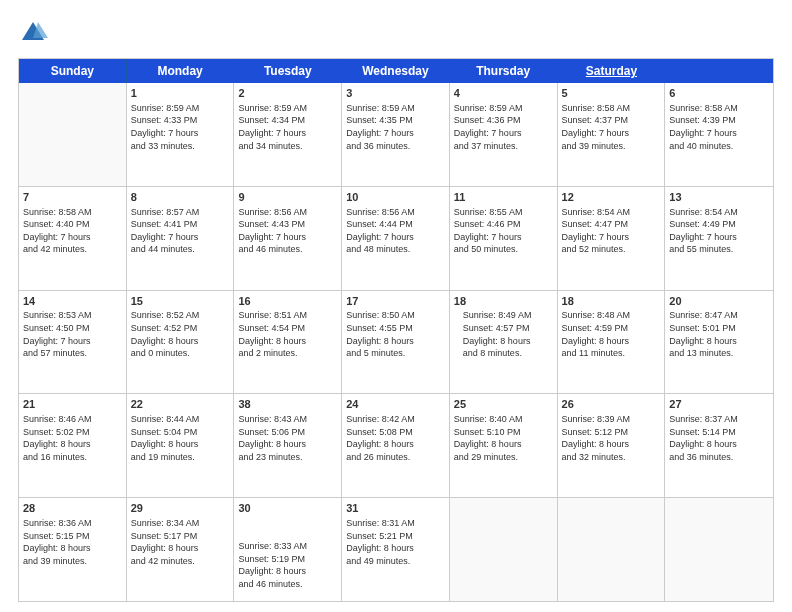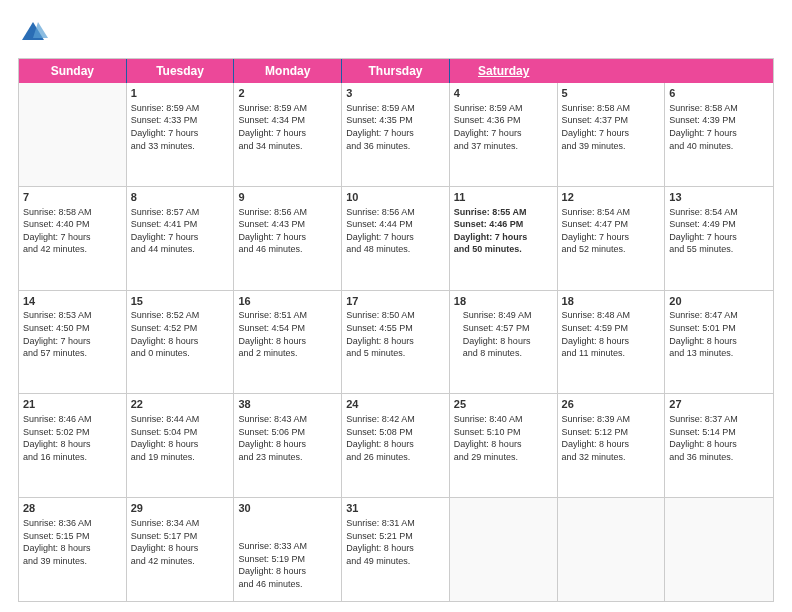--- a/index.html
+++ b/index.html
@@ -62,21 +62,21 @@
     }
     .calendar {
       flex: 1;
       display: flex;
       flex-direction: column;
       border: 1px solid #ccc;
     }
     .cal-header {
       display: grid;
       grid-template-columns: repeat(7, 1fr);
-      background: #ec4899;
+      background: #1d4ed8;
     }
     .cal-header-cell {
       color: #fff;
       font-size: 12px;
       font-weight: bold;
       text-align: center;
       padding: 5px 2px;
       border-right: 1px solid #1a5da5;
     }
     .cal-header-cell:last-child { border-right: none; text-decoration: underline; }
@@ -132,22 +132,23 @@
     </div>
     <div class="title-block">
       <div class="month-title"></div>
       <div class="location"></div>
     </div>
   </div>
 
   <div class="calendar">
     <div class="cal-header" id="cal-header">
         <div class="cal-header-cell">Sunday</div>
+        <div class="cal-header-cell">Monday</div>
         <div class="cal-header-cell">Tuesday</div>
-        <div class="cal-header-cell">Monday</div>
+        <div class="cal-header-cell">Wednesday</div>
         <div class="cal-header-cell">Thursday</div>
         <div class="cal-header-cell">Saturday</div>
       </div>
     <div class="cal-body" id="cal-body">
         <div class="cal-row">
           <div class="cal-cell empty"></div>
           <div class="cal-cell">
             <span class="day-num">1</span>
             <div class="cell-info" style="white-space: pre-line;">Sunrise: 8:59 AM
 Sunset: 4:33 PM
@@ -214,21 +215,21 @@
           </div>
           <div class="cal-cell">
             <span class="day-num">10</span>
             <div class="cell-info" style="white-space: pre-line;">Sunrise: 8:56 AM
 Sunset: 4:44 PM
 Daylight: 7 hours
 and 48 minutes.</div>
           </div>
           <div class="cal-cell">
             <span class="day-num">11</span>
-            <div class="cell-info" style="white-space: pre-line; font-weight: bold;">Sunrise: 8:55 AM
+            <div class="cell-info" style="white-space: pre-line;">Sunrise: 8:55 AM
 Sunset: 4:46 PM
 Daylight: 7 hours
 and 50 minutes.</div>
           </div>
           <div class="cal-cell">
             <span class="day-num">12</span>
             <div class="cell-info" style="white-space: pre-line;">Sunrise: 8:54 AM
 Sunset: 4:47 PM
 Daylight: 7 hours
 and 52 minutes.</div>

